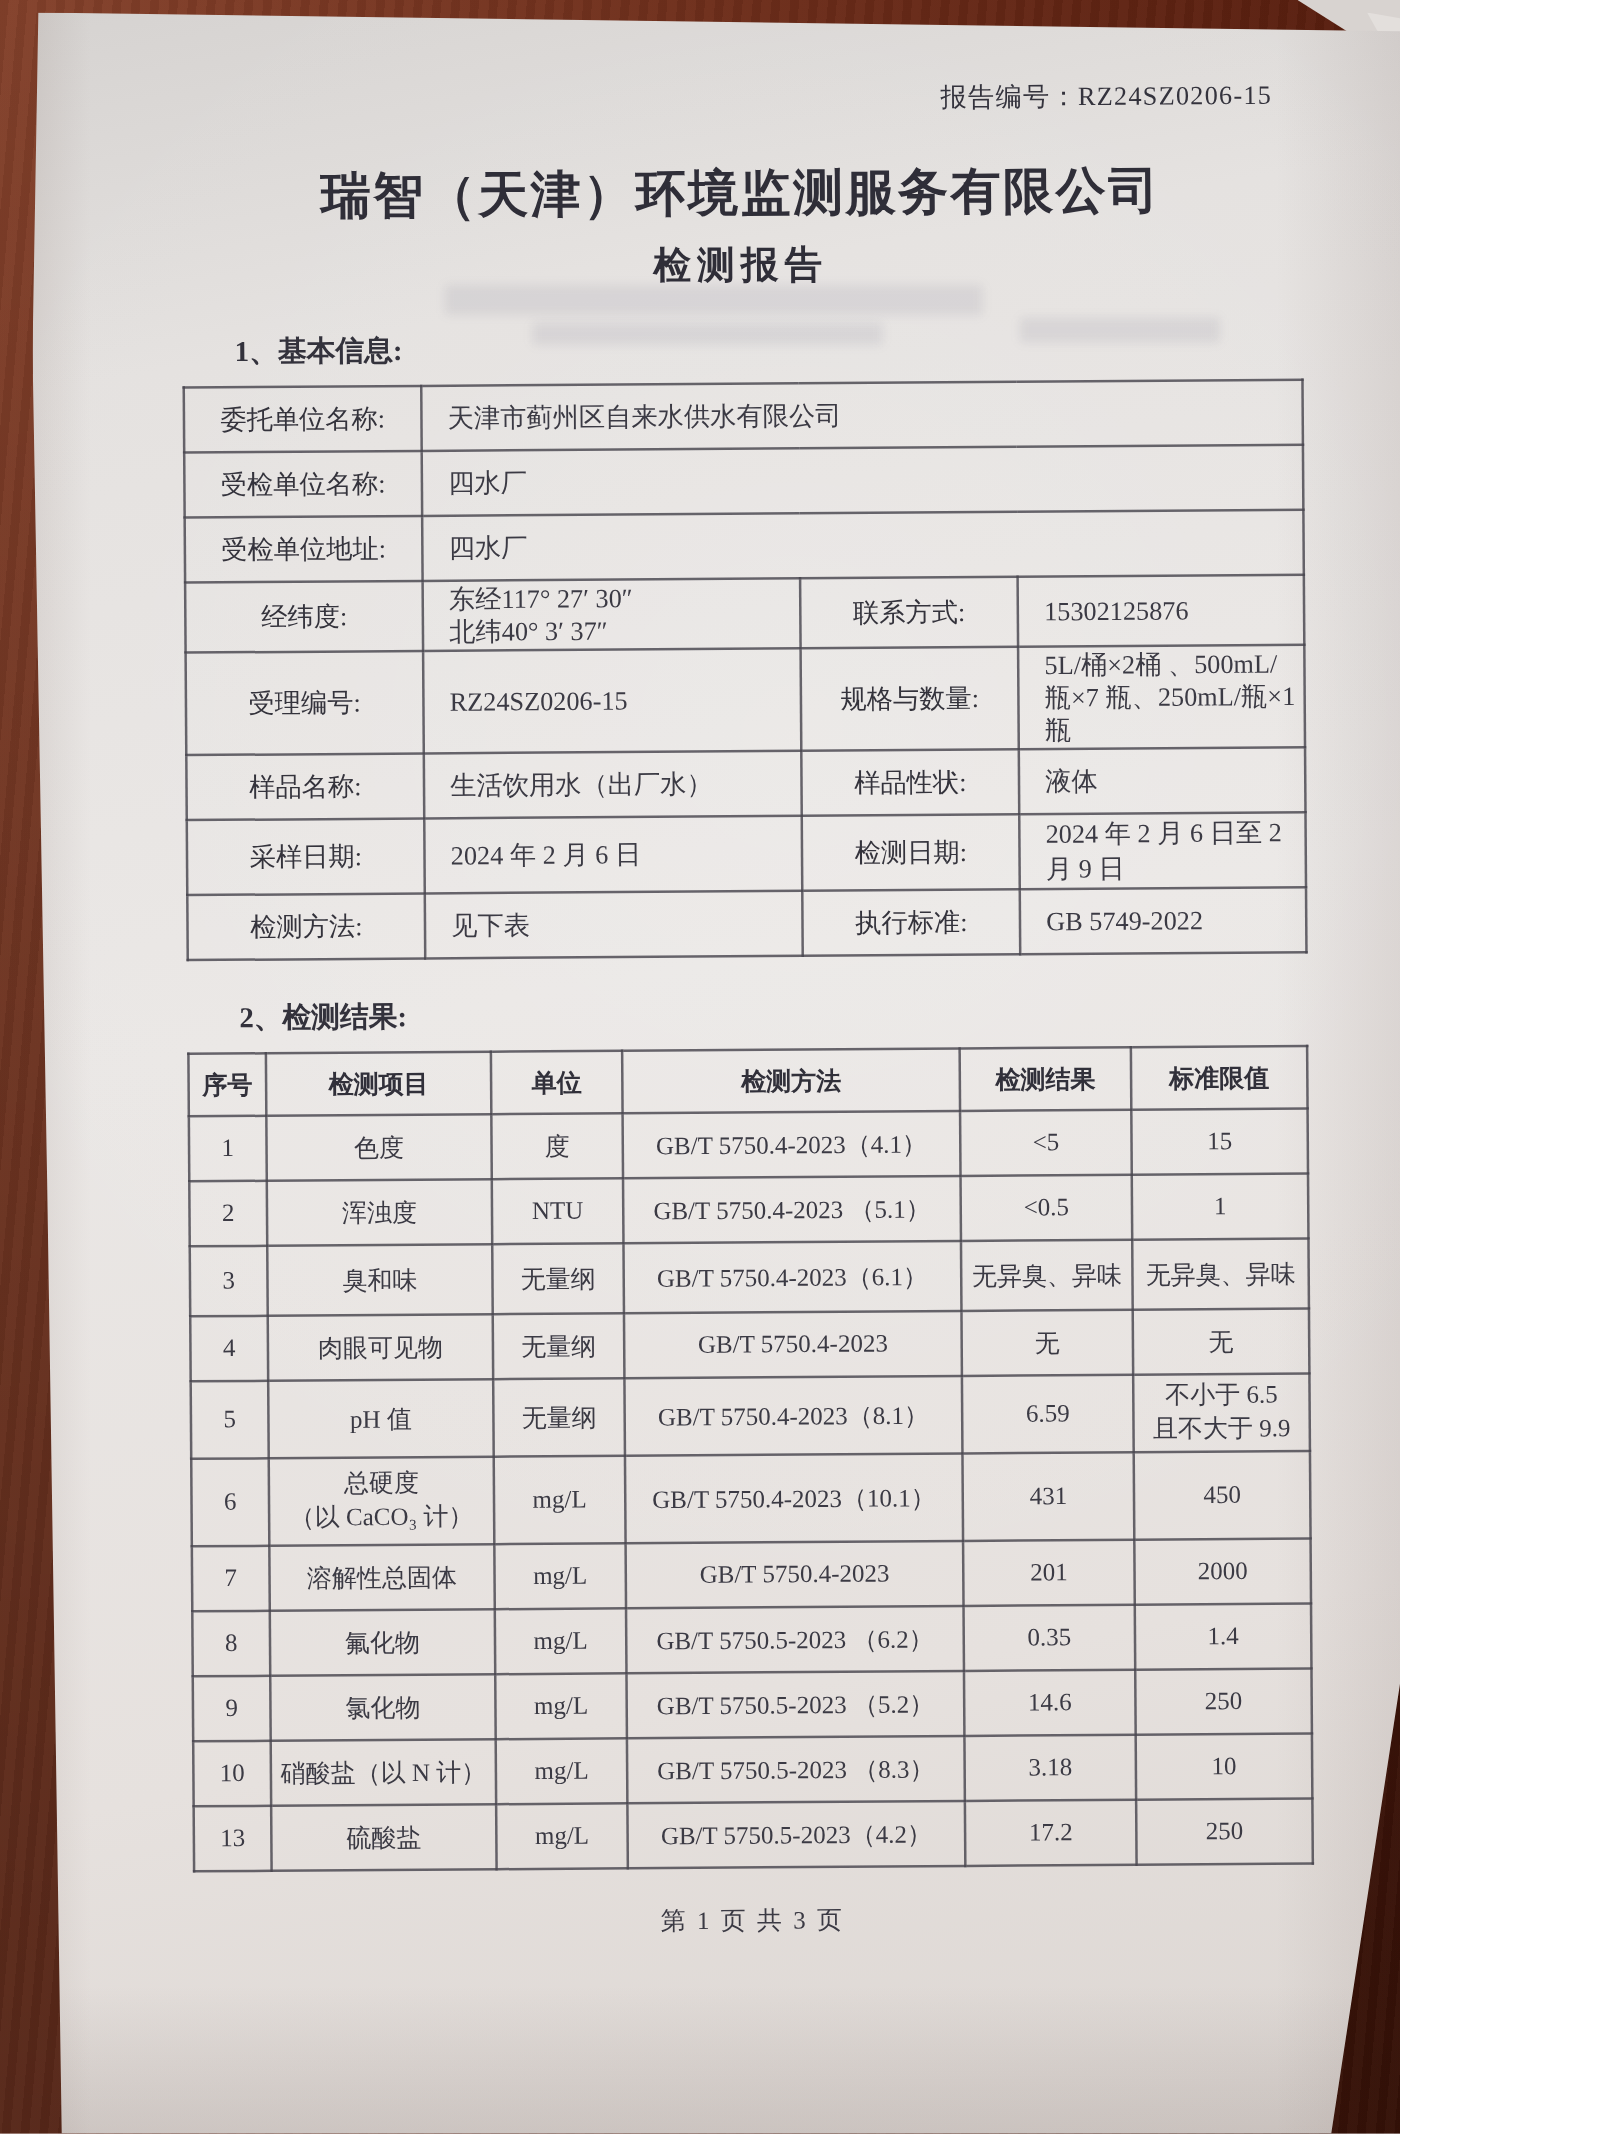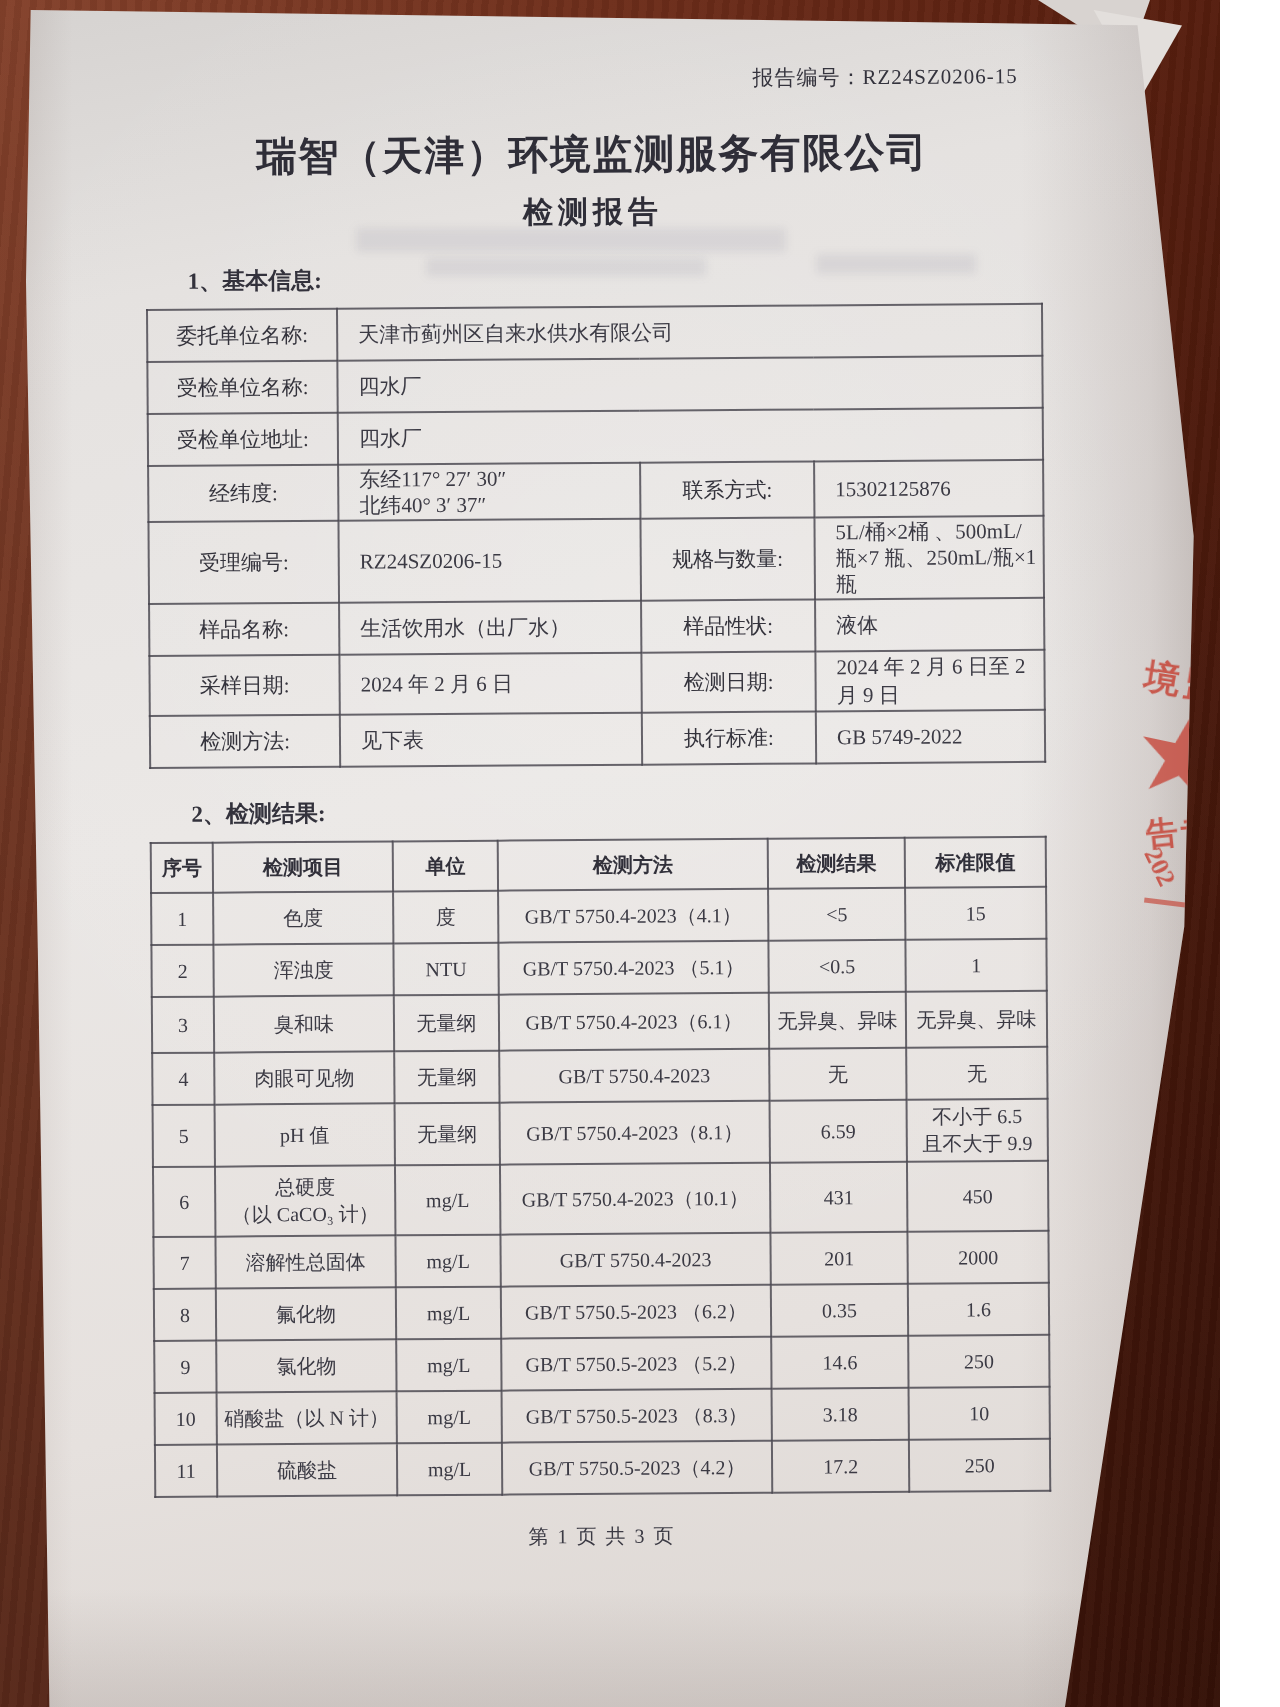--- a/index.html
+++ b/index.html
@@ -1,17 +1,17 @@
 <!DOCTYPE html>
 <html><head>
 <meta charset="utf-8">
 <style>
   html,body{margin:0;padding:0;}
   .scene{
-    position:relative;width:1220px;height:1707px;overflow:hidden;
+    position:relative;width:1120px;height:1707px;overflow:hidden;
     background:
       repeating-linear-gradient(95deg, rgba(0,0,0,0.05) 0 7px, rgba(255,255,255,0.02) 7px 15px),
       linear-gradient(180deg, rgba(0,0,0,0) 0%, rgba(0,0,0,0.28) 100%),
       linear-gradient(100deg, #84412b 0%, #6e2e1b 40%, #591f0f 75%, #48170a 100%);
     font-family:"Liberation Serif","DejaVu Serif",serif;
     color:#3b3a44;
   }
   .curl{position:absolute;}
   .curl1{left:1038px;top:0;width:112px;height:58px;background:#d8d3d0;
     clip-path:polygon(0 0,100% 0,82% 100%);}
@@ -235,40 +235,40 @@
           <td>GB/T 5750.4-2023</td>
           <td>201</td>
           <td>2000</td>
         </tr>
         <tr class="r52">
           <td>8</td>
           <td>氟化物</td>
           <td>mg/L</td>
           <td>GB/T 5750.5-2023 （6.2）</td>
           <td>0.35</td>
-          <td>1.6</td>
+          <td>1.4</td>
         </tr>
         <tr class="r52">
           <td>9</td>
           <td>氯化物</td>
           <td>mg/L</td>
           <td>GB/T 5750.5-2023 （5.2）</td>
           <td>14.6</td>
           <td>250</td>
         </tr>
         <tr class="r52">
           <td>10</td>
           <td>硝酸盐（以 N 计）</td>
           <td>mg/L</td>
           <td>GB/T 5750.5-2023 （8.3）</td>
           <td>3.18</td>
           <td>10</td>
         </tr>
         <tr class="r52">
-          <td>11</td>
+          <td>13</td>
           <td>硫酸盐</td>
           <td>mg/L</td>
           <td>GB/T 5750.5-2023（4.2）</td>
           <td>17.2</td>
           <td>250</td>
         </tr>
       </tbody>
         </table>
 
       <div class="footer">第 1 页 共 3 页</div>

